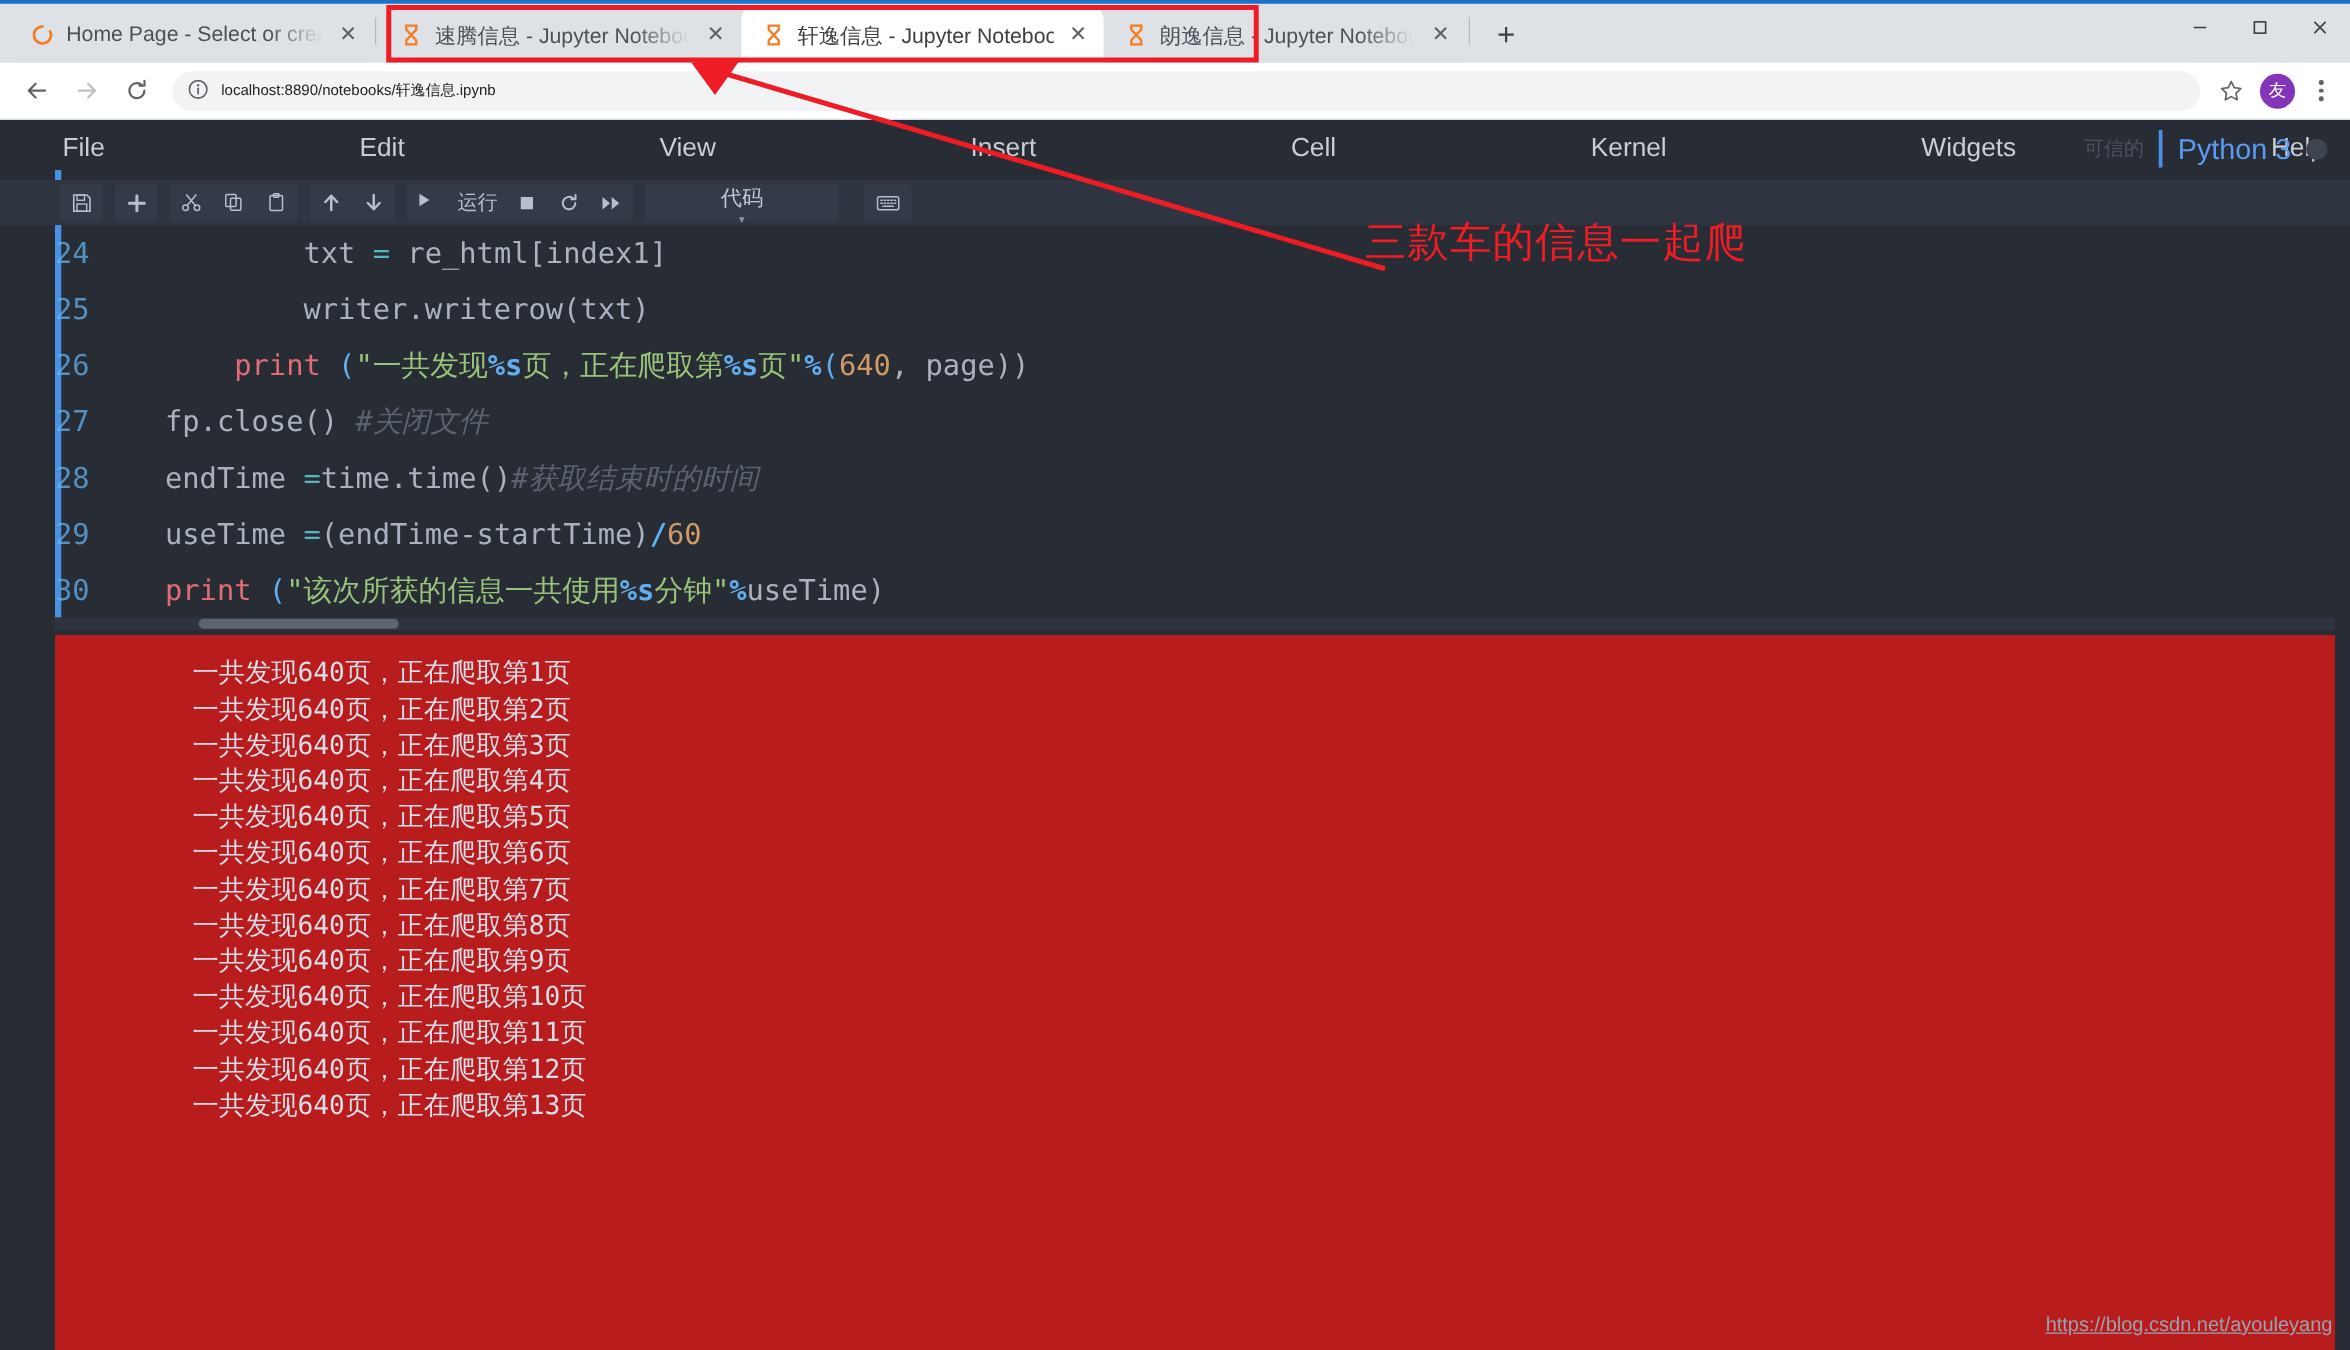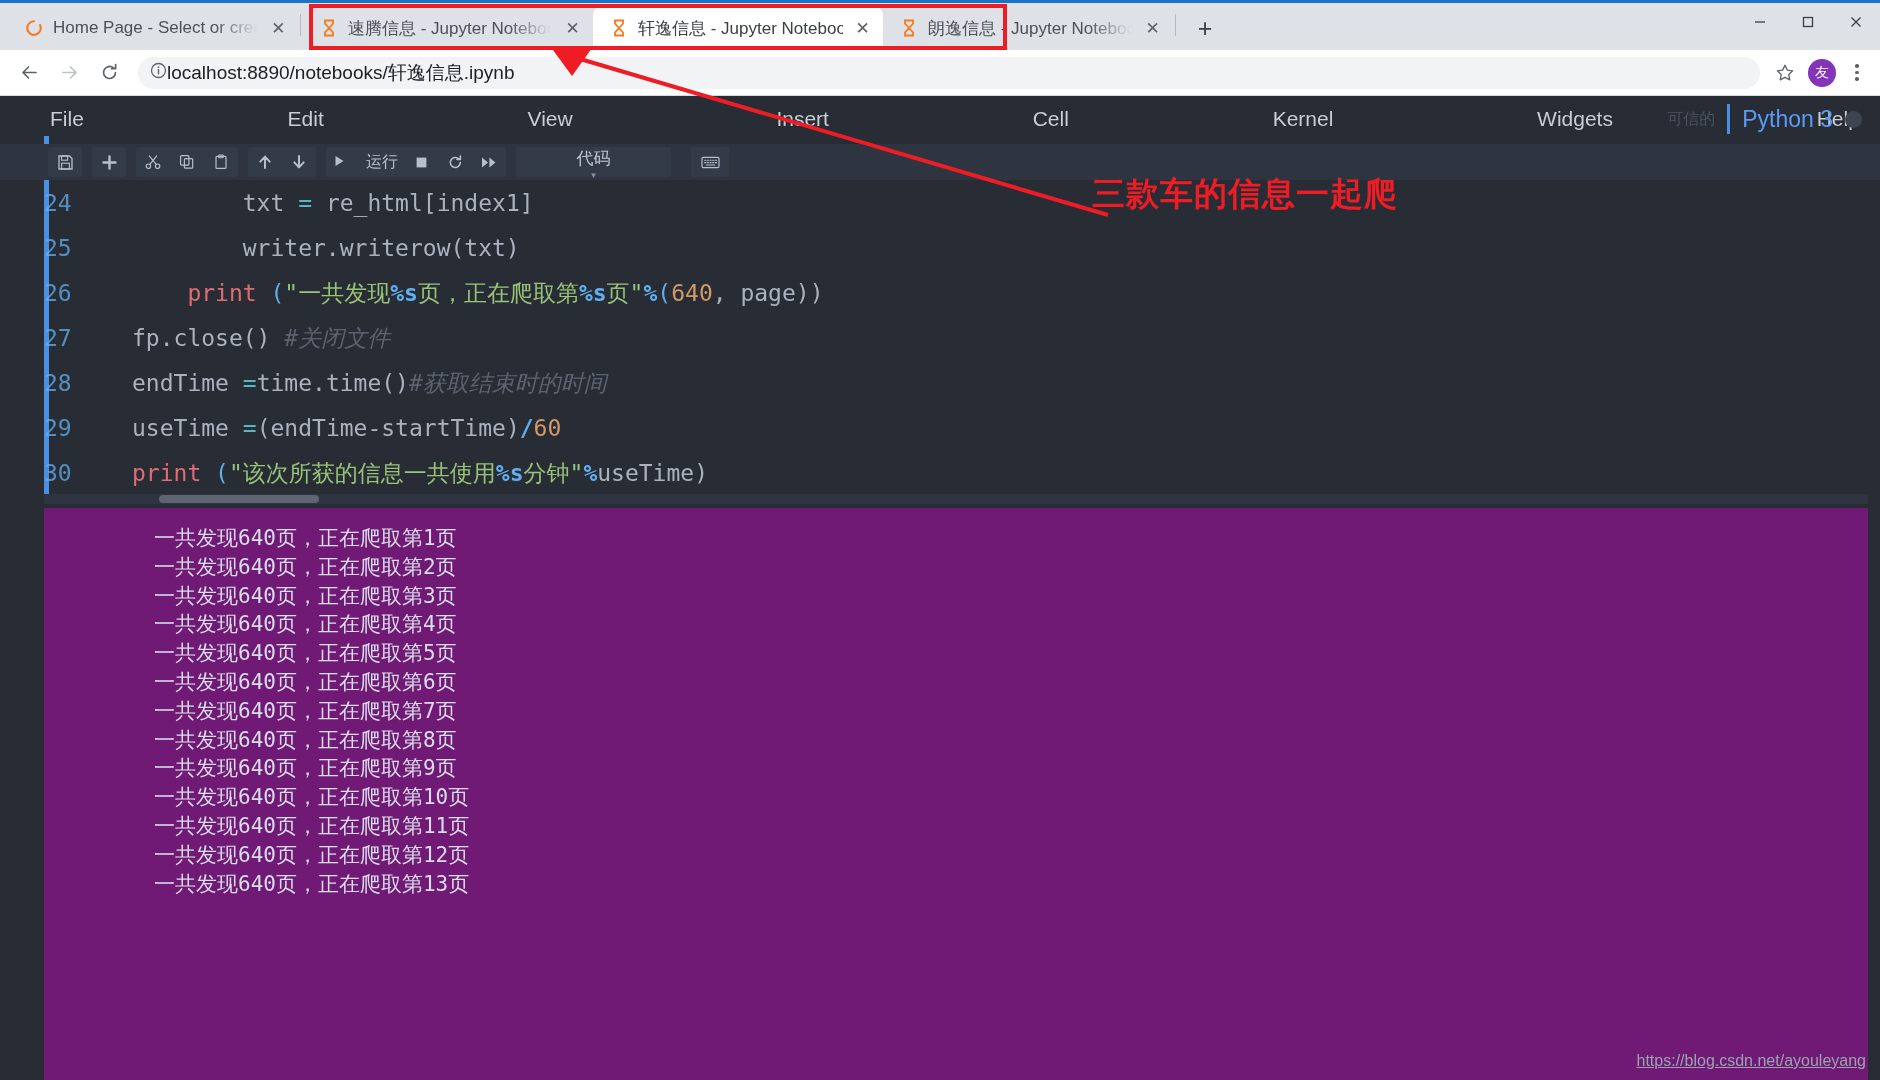--- a/index.html
+++ b/index.html
@@ -42,22 +42,22 @@
   .winbtn { width: 48px; height: 44px; display:flex; align-items:center; justify-content:center; color:#3c4043; }
 
   .omnibox-row {
     height: 46px; background: #fff; display: flex; align-items: center; gap: 2px;
     padding: 0 10px; border-bottom: 1px solid #d7dade;
   }
   .navbtn { width: 38px; height: 38px; display:flex; align-items:center; justify-content:center; color:#5f6368; font-size: 20px;}
   .navbtn.disabled { color: #bdc1c6; }
   .omnibox {
     flex: 1; height: 32px; background: #f1f3f4; border-radius: 16px;
-    display: flex; align-items: center; padding: 0 12px; margin: 0 8px;
-    font-size: 19px; color: #202124;
+    display: flex; align-items: center; padding: 0 12px; gap: 10px; margin: 0 8px;
+    font-size: 12px; color: #202124;
   }
   .omnibox .url { color: #202124; }
   .star { width: 30px; height: 30px; display:flex; align-items:center; justify-content:center; color:#5f6368; }
   .avatar {
     width: 28px; height: 28px; border-radius: 50%; background: #8334b8; color:#fff;
     display:flex; align-items:center; justify-content:center; font-size: 14px; margin: 0 6px;
   }
   .kebab { width: 26px; display:flex; flex-direction:column; align-items:center; gap:3px; }
   .kebab i { width: 3.5px; height: 3.5px; border-radius:50%; background:#5f6368; display:block; }
 
@@ -114,37 +114,37 @@
   .k-com  { color: #5c6370; font-style: italic; }
   .k-pct  { color: #61afef; font-weight: bold; }
   .k-paren{ color: #61afef; }
 
   .hscroll {
     position: absolute; left: 44px; right: 12px; height: 10px; background: #2e3440;
   }
   .hscroll i { position: absolute; left: 115px; width: 160px; top: 1px; height: 8px; background:#5d6572; border-radius:4px; display:block;}
 
   .output {
-    position: absolute; left: 44px; right: 12px; background: #701a75;
+    position: absolute; left: 44px; right: 12px; background: #b91c1c;
     padding: 16px 0 0 110px; color: #d8dee9;
     font-family: "DejaVu Sans Mono","Liberation Mono", monospace;
     font-size: 21px; line-height: 28.8px;
   }
   .out-line { white-space: pre; }
 
   .watermark {
     position: absolute; right: 14px; bottom: 10px; color: #9aa3b0; font-size: 16px;
     font-family: "Liberation Sans", sans-serif;
     text-decoration: underline;
   }
 
   
   .annot-text {
     position: absolute; left: 1092px; top: 172px; color: #ee1c25;
-    font-size: 33px; font-weight: bold; letter-spacing: 1px; z-index: 20;
+    font-size: 33px; font-weight: normal; letter-spacing: 1px; z-index: 20;
     font-family: "Liberation Sans", "DejaVu Sans", sans-serif;
   }
   #annot-svg { position: absolute; left:0; top:0; width:1880px; height:1080px; pointer-events:none; z-index: 30; }
 </style>
 </head>
 <body>
 
 <div id="browser-window">
 
   <div class="tabstrip">

